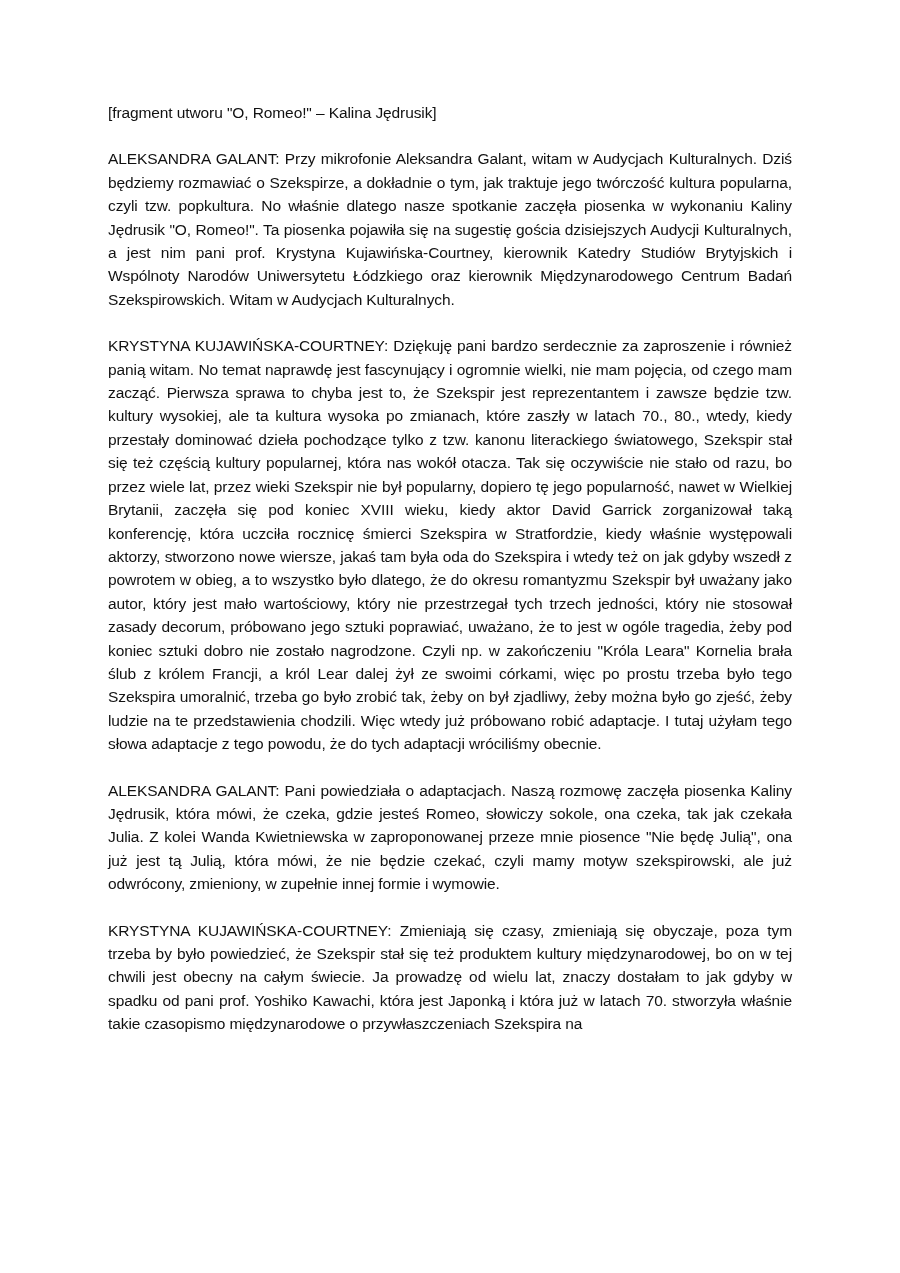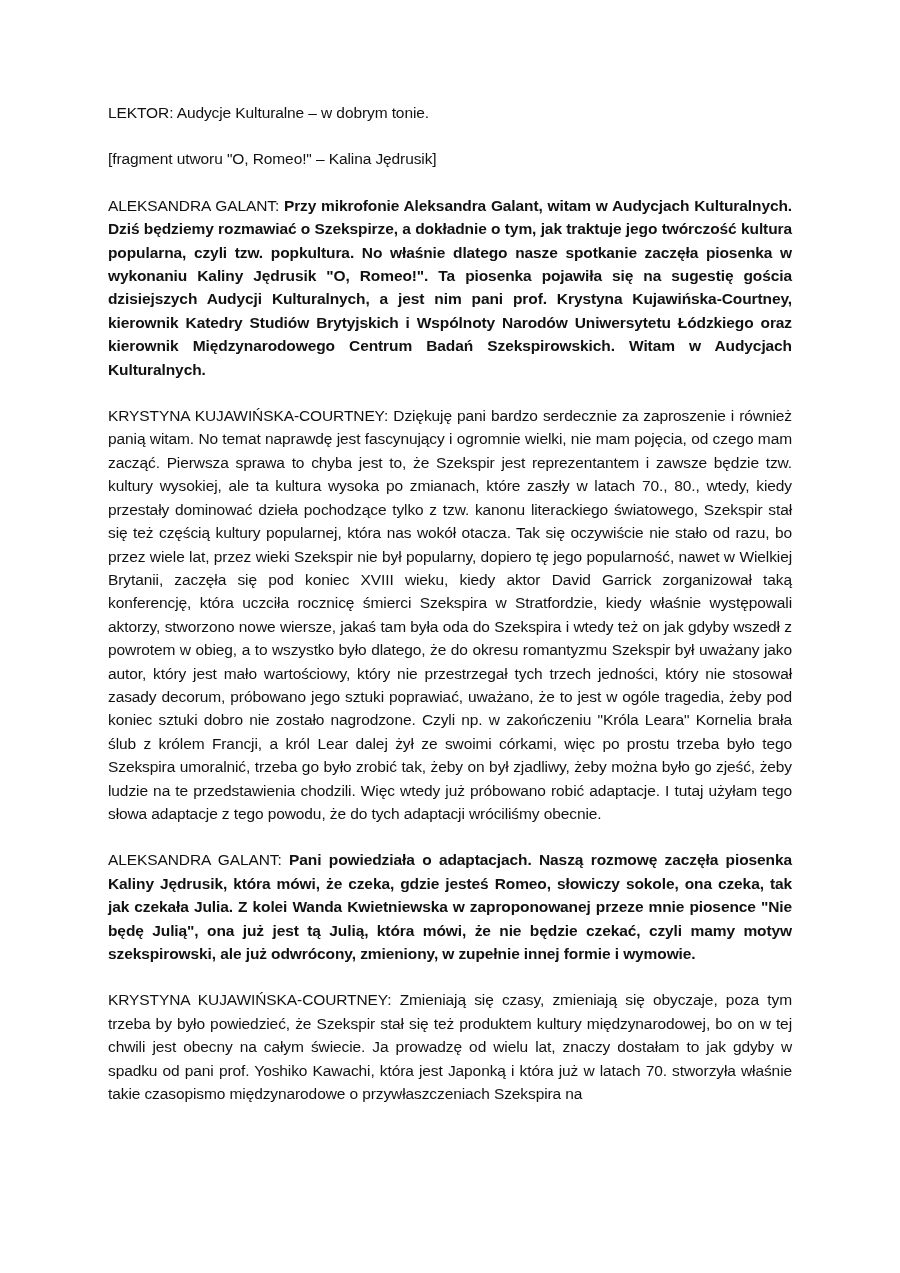--- a/index.html
+++ b/index.html
@@ -22,27 +22,26 @@
     font-size: 15.5px;
     line-height: 23.4px;
     color: #111111;
     text-align: justify;
     letter-spacing: -0.1px;
   }
   .transcript p {
     margin: 0 0 23px 0;
   }
   .seg-normal { font-weight: normal; font-style: normal; }
-  .seg-bold   { font-weight: bold;   font-style: normal; }
+  .seg-bold   { font-weight: normal;   font-style: normal; }
 </style>
 </head>
 <body>
 
 <div class="page">
   <div class="transcript">
-      <p><span class="seg-normal">LEKTOR: Audycje Kulturalne – w dobrym tonie.</span></p>
       <p><span class="seg-normal">[fragment utworu "O, Romeo!" – Kalina Jędrusik]</span></p>
       <p><span class="seg-normal">ALEKSANDRA GALANT: </span><span class="seg-bold">Przy mikrofonie Aleksandra Galant, witam w Audycjach Kulturalnych. Dziś będziemy rozmawiać o Szekspirze, a dokładnie o tym, jak traktuje jego twórczość kultura popularna, czyli tzw. popkultura. No właśnie dlatego nasze spotkanie zaczęła piosenka w wykonaniu Kaliny Jędrusik "O, Romeo!". Ta piosenka pojawiła się na sugestię gościa dzisiejszych Audycji Kulturalnych, a jest nim pani prof. Krystyna Kujawińska-Courtney, kierownik Katedry Studiów Brytyjskich i Wspólnoty Narodów Uniwersytetu Łódzkiego oraz kierownik Międzynarodowego Centrum Badań Szekspirowskich. Witam w Audycjach Kulturalnych.</span></p>
       <p><span class="seg-normal">KRYSTYNA KUJAWIŃSKA-COURTNEY: Dziękuję pani bardzo serdecznie za zaproszenie i również panią witam. No temat naprawdę jest fascynujący i ogromnie wielki, nie mam pojęcia, od czego mam zacząć. Pierwsza sprawa to chyba jest to, że Szekspir jest reprezentantem i zawsze będzie tzw. kultury wysokiej, ale ta kultura wysoka po zmianach, które zaszły w latach 70., 80., wtedy, kiedy przestały dominować dzieła pochodzące tylko z tzw. kanonu literackiego światowego, Szekspir stał się też częścią kultury popularnej, która nas wokół otacza. Tak się oczywiście nie stało od razu, bo przez wiele lat, przez wieki Szekspir nie był popularny, dopiero tę jego popularność, nawet w Wielkiej Brytanii, zaczęła się pod koniec XVIII wieku, kiedy aktor David Garrick zorganizował taką konferencję, która uczciła rocznicę śmierci Szekspira w Stratfordzie, kiedy właśnie występowali aktorzy, stworzono nowe wiersze, jakaś tam była oda do Szekspira i wtedy też on jak gdyby wszedł z powrotem w obieg, a to wszystko było dlatego, że do okresu romantyzmu Szekspir był uważany jako autor, który jest mało wartościowy, który nie przestrzegał tych trzech jedności, który nie stosował zasady decorum, próbowano jego sztuki poprawiać, uważano, że to jest w ogóle tragedia, żeby pod koniec sztuki dobro nie zostało nagrodzone. Czyli np. w zakończeniu "Króla Leara" Kornelia brała ślub z królem Francji, a król Lear dalej żył ze swoimi córkami, więc po prostu trzeba było tego Szekspira umoralnić, trzeba go było zrobić tak, żeby on był zjadliwy, żeby można było go zjeść, żeby ludzie na te przedstawienia chodzili. Więc wtedy już próbowano robić adaptacje. I tutaj użyłam tego słowa adaptacje z tego powodu, że do tych adaptacji wróciliśmy obecnie.</span></p>
       <p><span class="seg-normal">ALEKSANDRA GALANT: </span><span class="seg-bold">Pani powiedziała o adaptacjach. Naszą rozmowę zaczęła piosenka Kaliny Jędrusik, która mówi, że czeka, gdzie jesteś Romeo, słowiczy sokole, ona czeka, tak jak czekała Julia. Z kolei Wanda Kwietniewska w zaproponowanej przeze mnie piosence "Nie będę Julią", ona już jest tą Julią, która mówi, że nie będzie czekać, czyli mamy motyw szekspirowski, ale już odwrócony, zmieniony, w zupełnie innej formie i wymowie.</span></p>
       <p><span class="seg-normal">KRYSTYNA KUJAWIŃSKA-COURTNEY: Zmieniają się czasy, zmieniają się obyczaje, poza tym trzeba by było powiedzieć, że Szekspir stał się też produktem kultury międzynarodowej, bo on w tej chwili jest obecny na całym świecie. Ja prowadzę od wielu lat, znaczy dostałam to jak gdyby w spadku od pani prof. Yoshiko Kawachi, która jest Japonką i która już w latach 70. stworzyła właśnie takie czasopismo międzynarodowe o przywłaszczeniach Szekspira na</span></p>
     </div>
 </div>
 
 </body></html>

